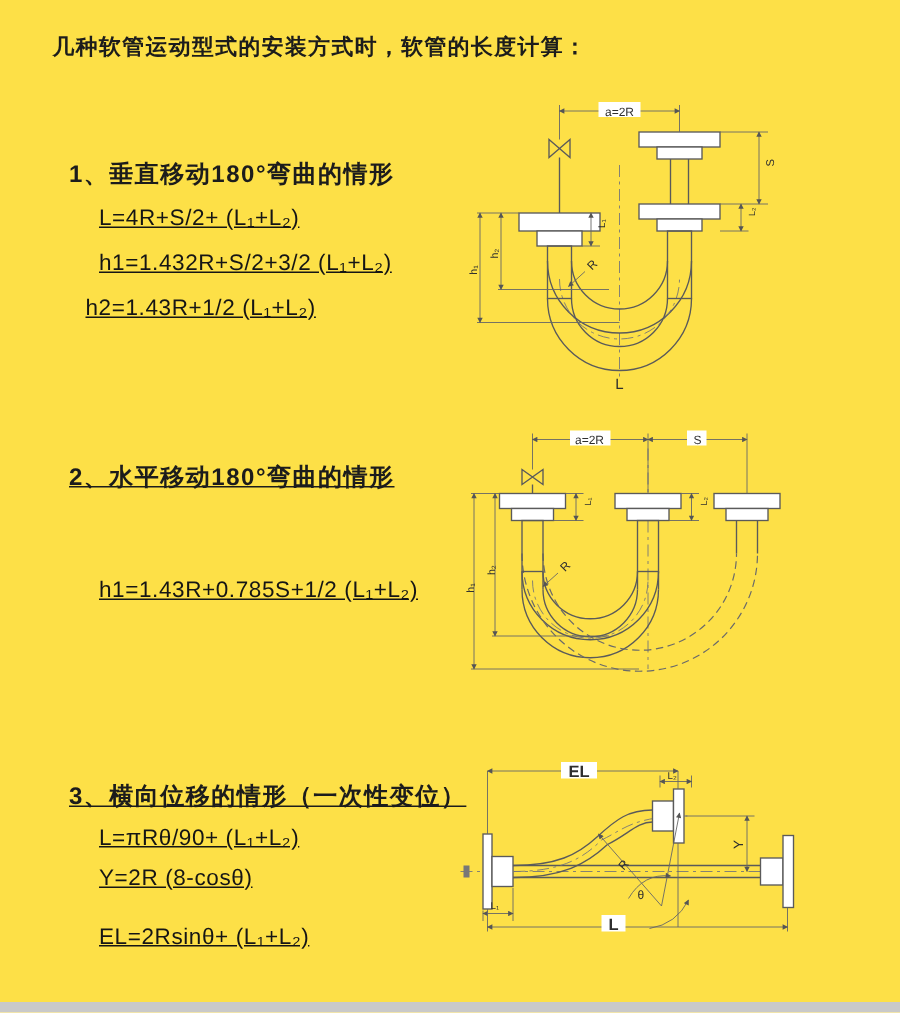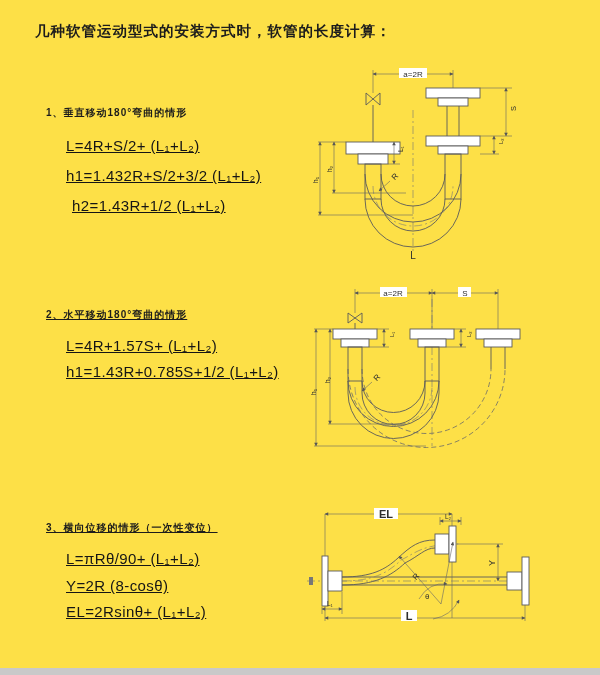--- a/index.html
+++ b/index.html
@@ -1,51 +1,50 @@
 <!DOCTYPE html>
 <html><head>
 <meta charset="utf-8">
 <style>
   html,body{margin:0;padding:0;background:#f2f2f2;}
   #page{position:relative;width:600px;height:675px;background:#fde047;overflow:hidden;
         font-family:"Liberation Sans","DejaVu Sans",sans-serif;color:#1c1c1c;
         border-right:1px solid #dcdcdc;}
   #scan-edge{position:absolute;left:0;top:668px;width:600px;height:7px;background:#c9c9c9;}
   .title{position:absolute;left:35px;top:22px;font-size:14.5px;font-weight:700;letter-spacing:1px;}
-  .sec-head{position:absolute;font-size:10px;font-weight:700;letter-spacing:1px;}
+  .sec-head{position:absolute;font-size:16px;font-weight:700;letter-spacing:1px;}
   .formula{position:absolute;font-size:15px;font-weight:400;letter-spacing:0.4px;color:#151515;text-decoration:underline;}
   svg{position:absolute;}
   svg text{font-family:"Liberation Sans","DejaVu Sans",sans-serif;fill:#2e2e2e;}
   .obj{stroke:#5a5a5a;stroke-width:0.9;fill:none;}
   .objf{stroke:#5a5a5a;stroke-width:0.9;fill:#ffffff;}
   .dim{stroke:#666;stroke-width:0.6;fill:none;}
   .cl{stroke:#777;stroke-width:0.6;fill:none;stroke-dasharray:8 3 2 3;}
   .ph{stroke:#6a6a6a;stroke-width:0.8;fill:none;stroke-dasharray:5 3;}
   .lblbg{fill:#ffffff;}
 </style>
 </head>
 <body>
 
 <div id="page">
 
   <div class="title">几种软管运动型式的安装方式时，软管的长度计算：</div>
 
   <div class="sec-head" style="left:46px;top:106px;">1、垂直移动180°弯曲的情形</div>
   <div class="formula" style="left:66px;top:137px;">L=4R+S/2+ (L₁+L₂)</div>
   <div class="formula" style="left:66px;top:167px;">h1=1.432R+S/2+3/2 (L₁+L₂)</div>
-  <div class="formula" style="left:72px;top:197px;">h2=1.43R+1/2 (L₁+L₂)</div>
+  <div class="formula" style="left:57px;top:197px;">h2=1.43R+1/2 (L₁+L₂)</div>
 
   <div class="sec-head" style="left:46px;top:308px;text-decoration:underline;">2、水平移动180°弯曲的情形</div>
-  <div class="formula" style="left:66px;top:337px;">L=4R+1.57S+ (L₁+L₂)</div>
-  <div class="formula" style="left:66px;top:363px;">h1=1.43R+0.785S+1/2 (L₁+L₂)</div>
+  <div class="formula" style="left:66px;top:385px;">h1=1.43R+0.785S+1/2 (L₁+L₂)</div>
 
   <div class="sec-head" style="left:46px;top:521px;text-decoration:underline;">3、横向位移的情形（一次性变位）</div>
   <div class="formula" style="left:66px;top:550px;">L=πRθ/90+ (L₁+L₂)</div>
   <div class="formula" style="left:66px;top:577px;">Y=2R (8-cosθ)</div>
-  <div class="formula" style="left:66px;top:603px;">EL=2Rsinθ+ (L₁+L₂)</div>
+  <div class="formula" style="left:66px;top:616px;">EL=2Rsinθ+ (L₁+L₂)</div>
 
   <svg style="left:306px;top:64px;" width="252" height="198" viewBox="0 0 252 198">
     <defs>
       <marker id="ar1" viewBox="0 0 10 10" refX="9" refY="5" markerWidth="8" markerHeight="6" orient="auto-start-reverse">
         <path d="M0,0L10,5L0,10z" fill="#555"></path>
       </marker>
       <pattern id="br1" width="4" height="4" patternUnits="userSpaceOnUse">
         <line x1="0" y1="0" x2="4" y2="4" stroke="#8a8a8a" stroke-width="0.6"></line>
         <line x1="4" y1="0" x2="0" y2="4" stroke="#8a8a8a" stroke-width="0.6"></line>
       </pattern>

